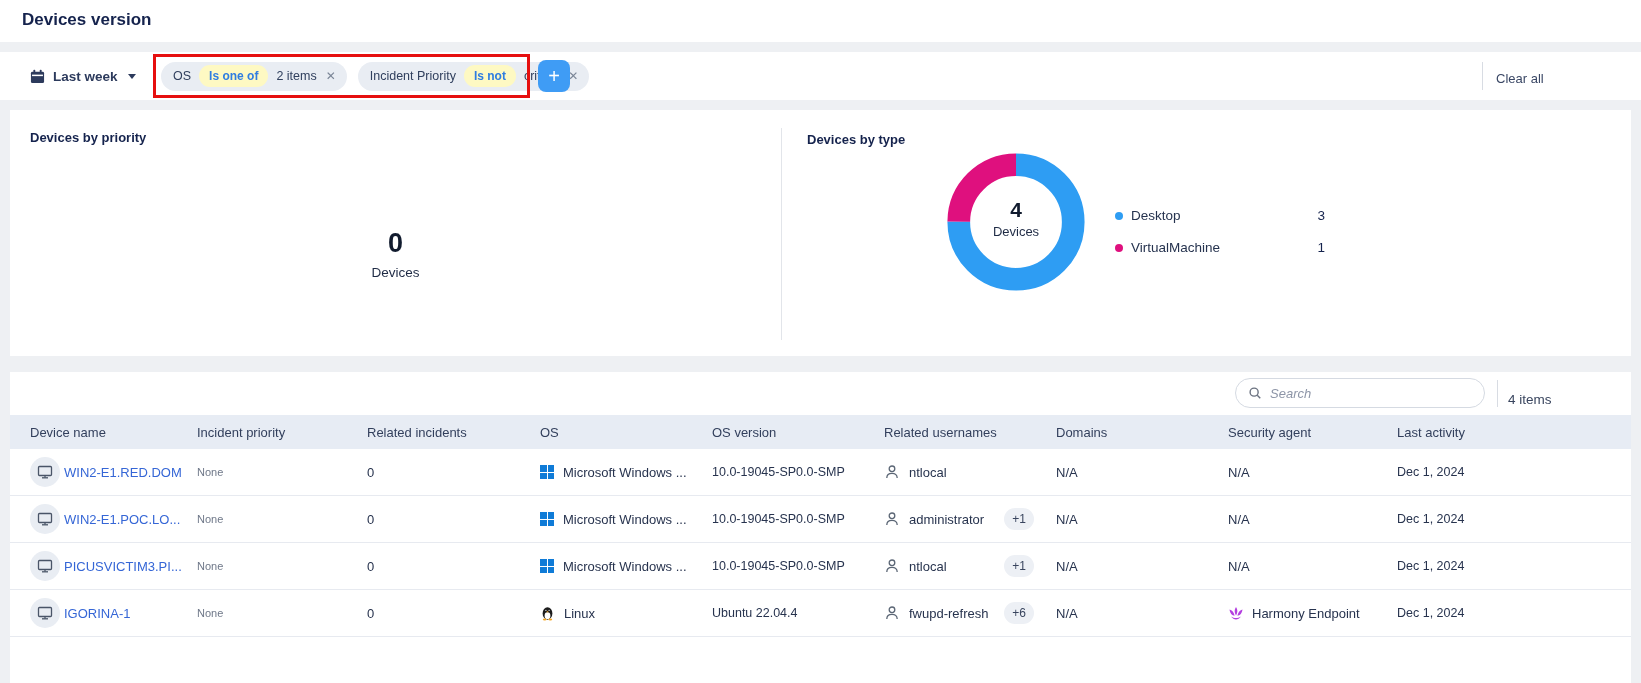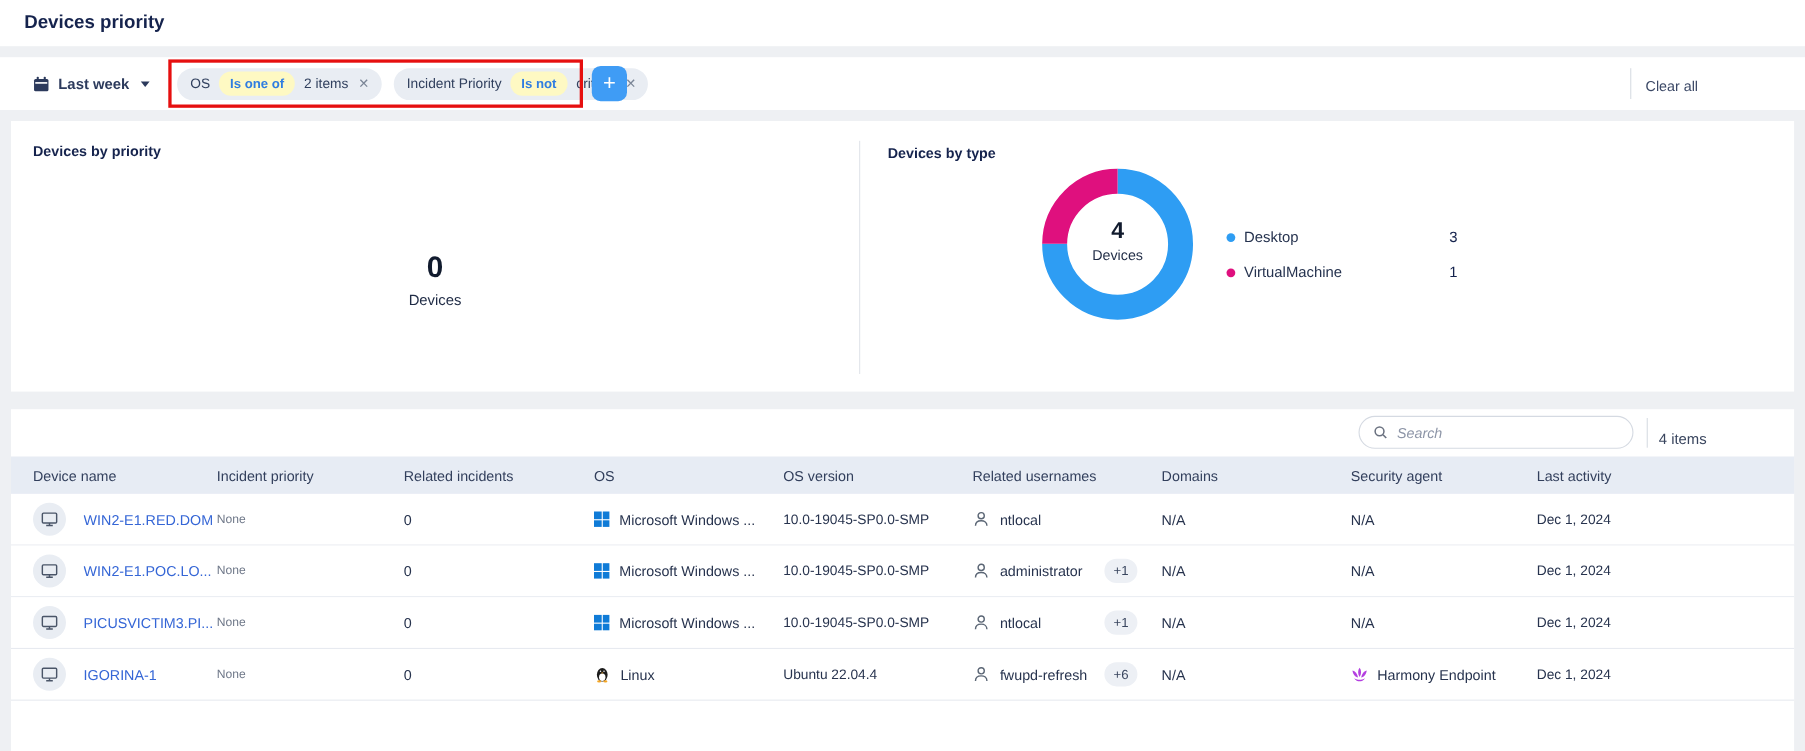--- a/index.html
+++ b/index.html
@@ -56,39 +56,39 @@
   .search-input::placeholder { color:#8d95a7; font-style:italic; }
   .sr-divider { position:absolute; left:1487px; top:8px; width:1px; height:27px; background:#d8dce3; }
   .items-count { position:absolute; left:1498px; top:0; height:55px; display:flex; align-items:center; font-size:13.5px; color:#39455e; }
 
   .tgrid { display:grid; grid-template-columns:167px 170px 173px 172px 172px 172px 172px 169px 1fr; padding-left:20px; align-items:center; }
   .thead { position:absolute; left:0; top:43px; width:1621px; height:34px; background:#e7ecf4; }
   .th { font-size:13px; color:#323f5c; font-weight:500; cursor:pointer; }
   .tbody { position:absolute; left:0; top:77px; width:1621px; }
   .trow { height:47px; border-bottom:1px solid #e7eaf0; cursor:pointer; background:#fff; }
   .cell { font-size:13px; color:#27334e; }
-  .cell-device { display:flex; align-items:center; gap:16px; }
+  .cell-device { display:flex; align-items:center; gap:4px; }
   .device-avatar { width:30px; height:30px; border-radius:50%; background:#e9edf3; display:flex; align-items:center; justify-content:center; flex:0 0 30px; }
   .device-link { font-size:13px; color:#3566d6; font-weight:500; text-decoration:none; white-space:nowrap; overflow:hidden; }
   .cell-none { font-size:11px; color:#6f7889; }
   .cell-os { display:flex; align-items:center; gap:9px; white-space:nowrap; }
   .win-logo { width:14px; height:14px; display:grid; grid-template-columns:6.5px 6.5px; grid-template-rows:6.5px 6.5px; gap:1px; flex:0 0 14px; }
   .win-logo span { background:#0f7bd7; }
   .cell-ver { font-size:12.5px; }
   .cell-users { display:flex; align-items:center; gap:9px; padding-right:22px; }
   .user-badge { margin-left:auto; background:#edf0f5; border-radius:11px; padding:4px 8px; font-size:12px; color:#39455e; }
   .cell-agent { display:flex; align-items:center; gap:8px; }
   .cell-date { font-size:12.5px; }
   .icon { display:inline-flex; flex:none; }
 </style>
 </head>
 <body>
 
 <div class="top-strip">
-  <div class="page-title">Devices priority</div>
+  <div class="page-title">Devices version</div>
 </div>
 
 <div class="filter-bar">
   <div class="time-range">
     <span class="icon">
       <svg width="15" height="15" viewBox="0 0 16 16">
           <rect x="1" y="3" width="14" height="12" rx="1.5" fill="#2c3a5c"></rect>
           <rect x="2.2" y="6" width="11.6" height="1.6" fill="#fff"></rect>
           <rect x="3.6" y="0.8" width="2" height="3.4" rx="0.8" fill="#2c3a5c"></rect>
           <rect x="10.4" y="0.8" width="2" height="3.4" rx="0.8" fill="#2c3a5c"></rect>

